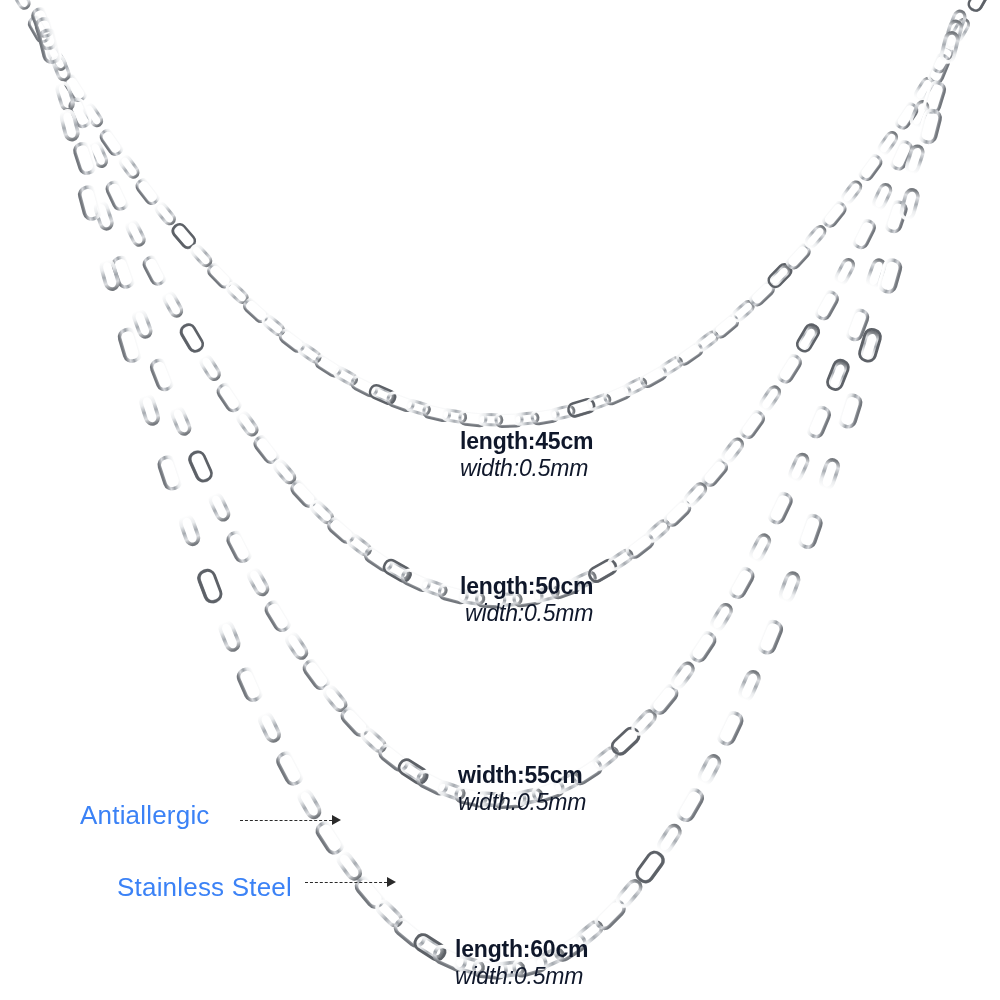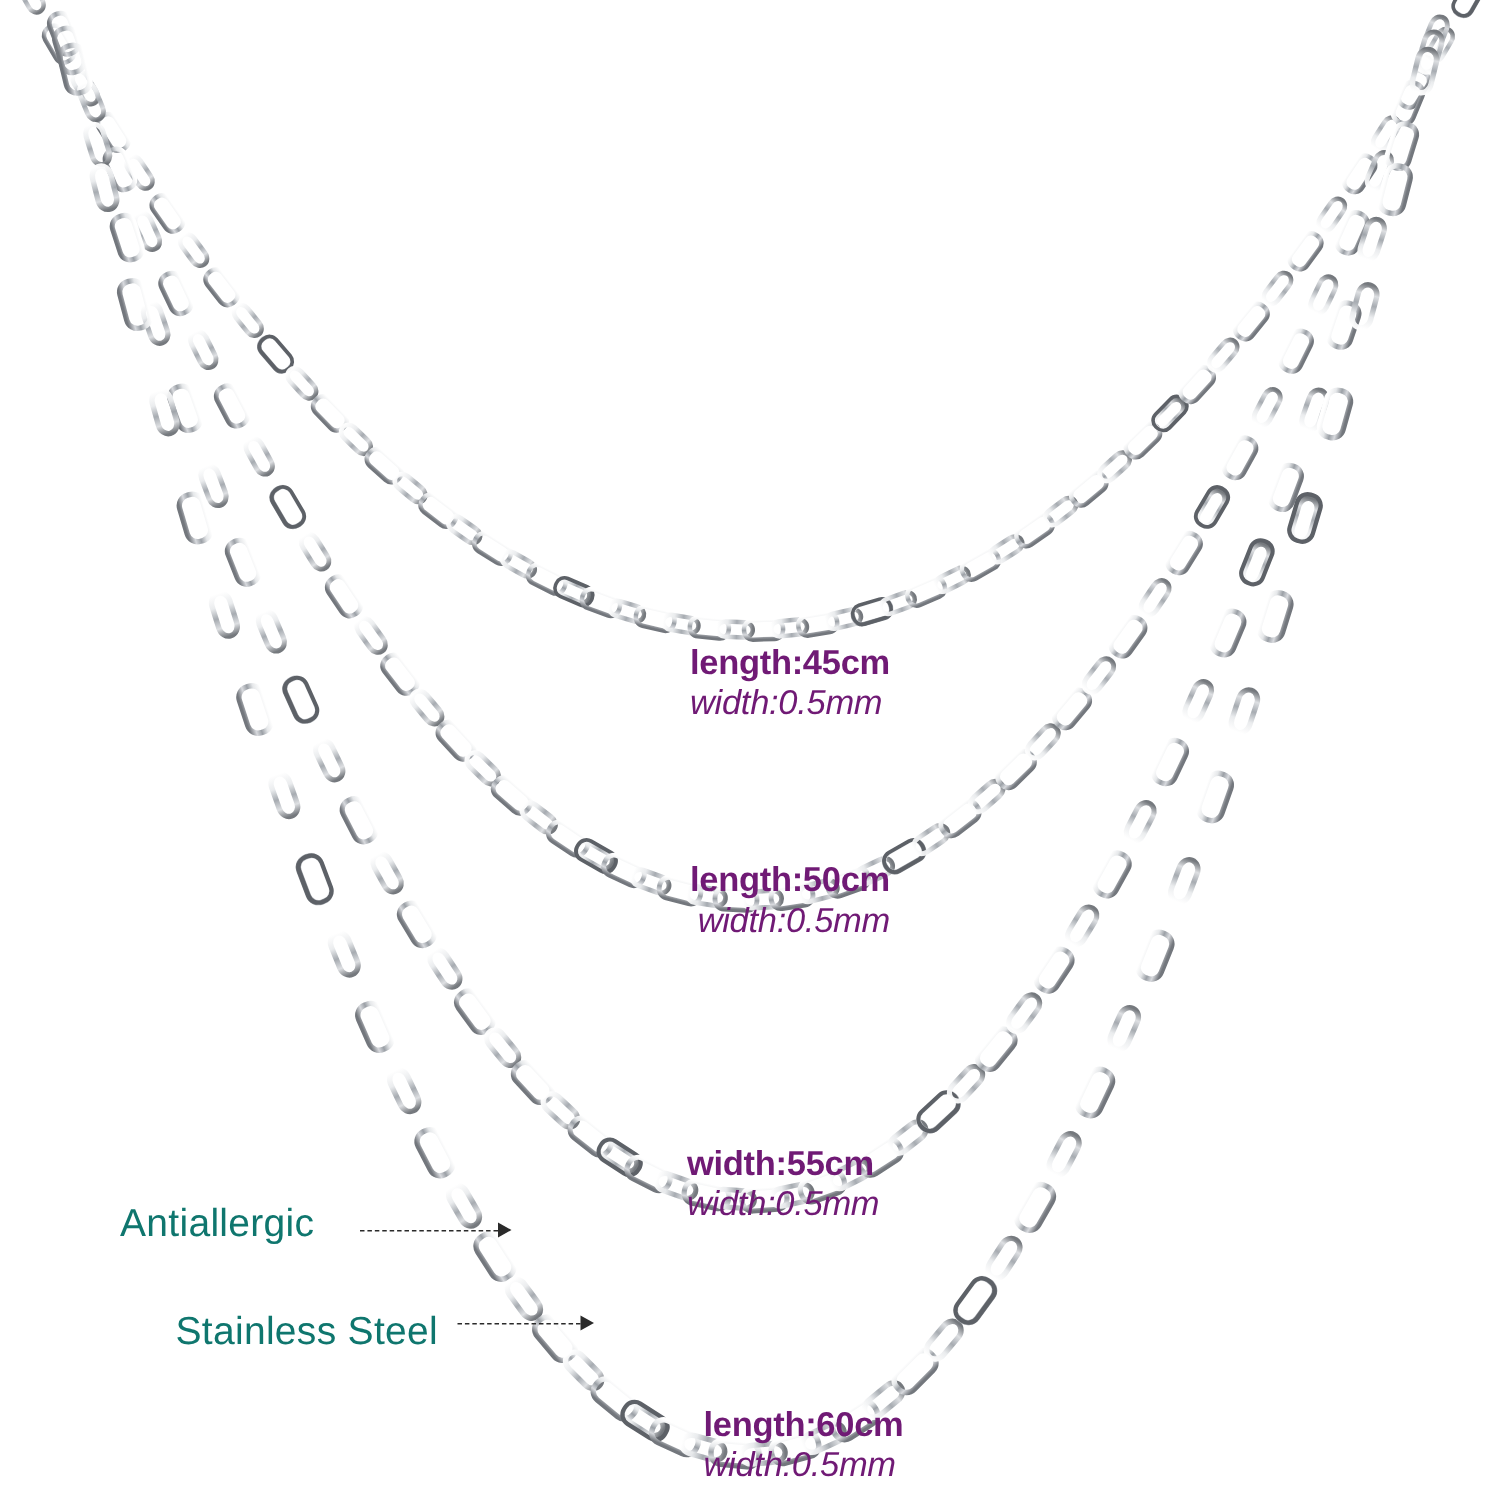--- a/index.html
+++ b/index.html
@@ -19,39 +19,39 @@
   }
   #chain-canvas {
     position: absolute;
     left: 0;
     top: 0;
     width: 1000px;
     height: 1000px;
   }
   .label-block {
     position: absolute;
-    color: #701a75;
+    color: #0f172a;
     line-height: 1.18;
     white-space: nowrap;
   }
   .label-block .len {
     font-size: 23px;
     font-weight: bold;
     letter-spacing: -0.2px;
   }
   .label-block .wid {
     font-size: 23px;
     font-weight: normal;
     letter-spacing: -0.2px;
     font-style: italic;
   }
   .feature-label {
     position: absolute;
     font-size: 26px;
-    color: #0f766e;
+    color: #3b82f6;
     white-space: nowrap;
     letter-spacing: 0.2px;
   }
   .leader {
     position: absolute;
     height: 0;
     border-top: 1.6px dashed #2a2a2a;
   }
   .leader-arrow {
     position: absolute;
@@ -366,21 +366,21 @@
     <div class="wid">width:0.5mm</div>
   </div>
   <div class="label-block" id="lbl1" style="left: 460px; top: 573px; text-align: right;">
     <div class="len">length:50cm</div>
     <div class="wid">width:0.5mm</div>
   </div>
   <div class="label-block" id="lbl2" style="left: 458px; top: 762px;">
     <div class="len">width:55cm</div>
     <div class="wid">width:0.5mm</div>
   </div>
-  <div class="label-block" id="lbl3" style="left: 455px; top: 936px; margin-left: 14px;">
+  <div class="label-block" id="lbl3" style="left: 455px; top: 936px;">
     <div class="len">length:60cm</div>
     <div class="wid">width:0.5mm</div>
   </div>
 
   <div class="feature-label" id="feat0" style="left: 80px; top: 800px;">Antiallergic</div>
   <div class="leader" id="lead0" style="left: 240px; top: 820px; width: 92px;"></div>
   <div class="leader-arrow arrow-right" id="arrow0" style="left: 332px; top: 815px;"></div>
 
   <div class="feature-label" id="feat1" style="left: 117px; top: 862px; margin-top: 10px;">Stainless Steel</div>
   <div class="leader" id="lead1" style="left: 305px; top: 882px; width: 82px;"></div>

